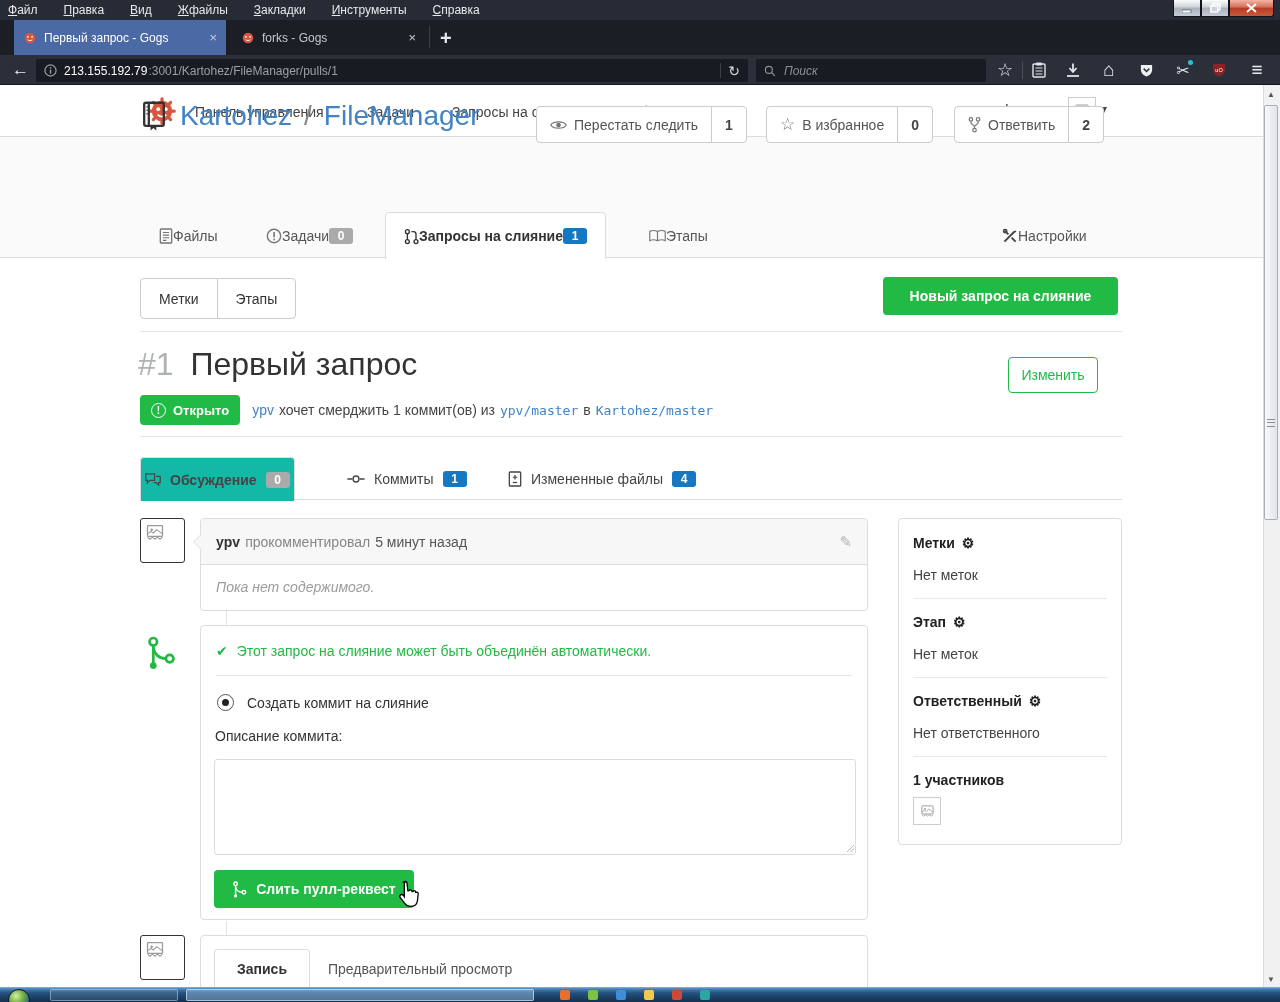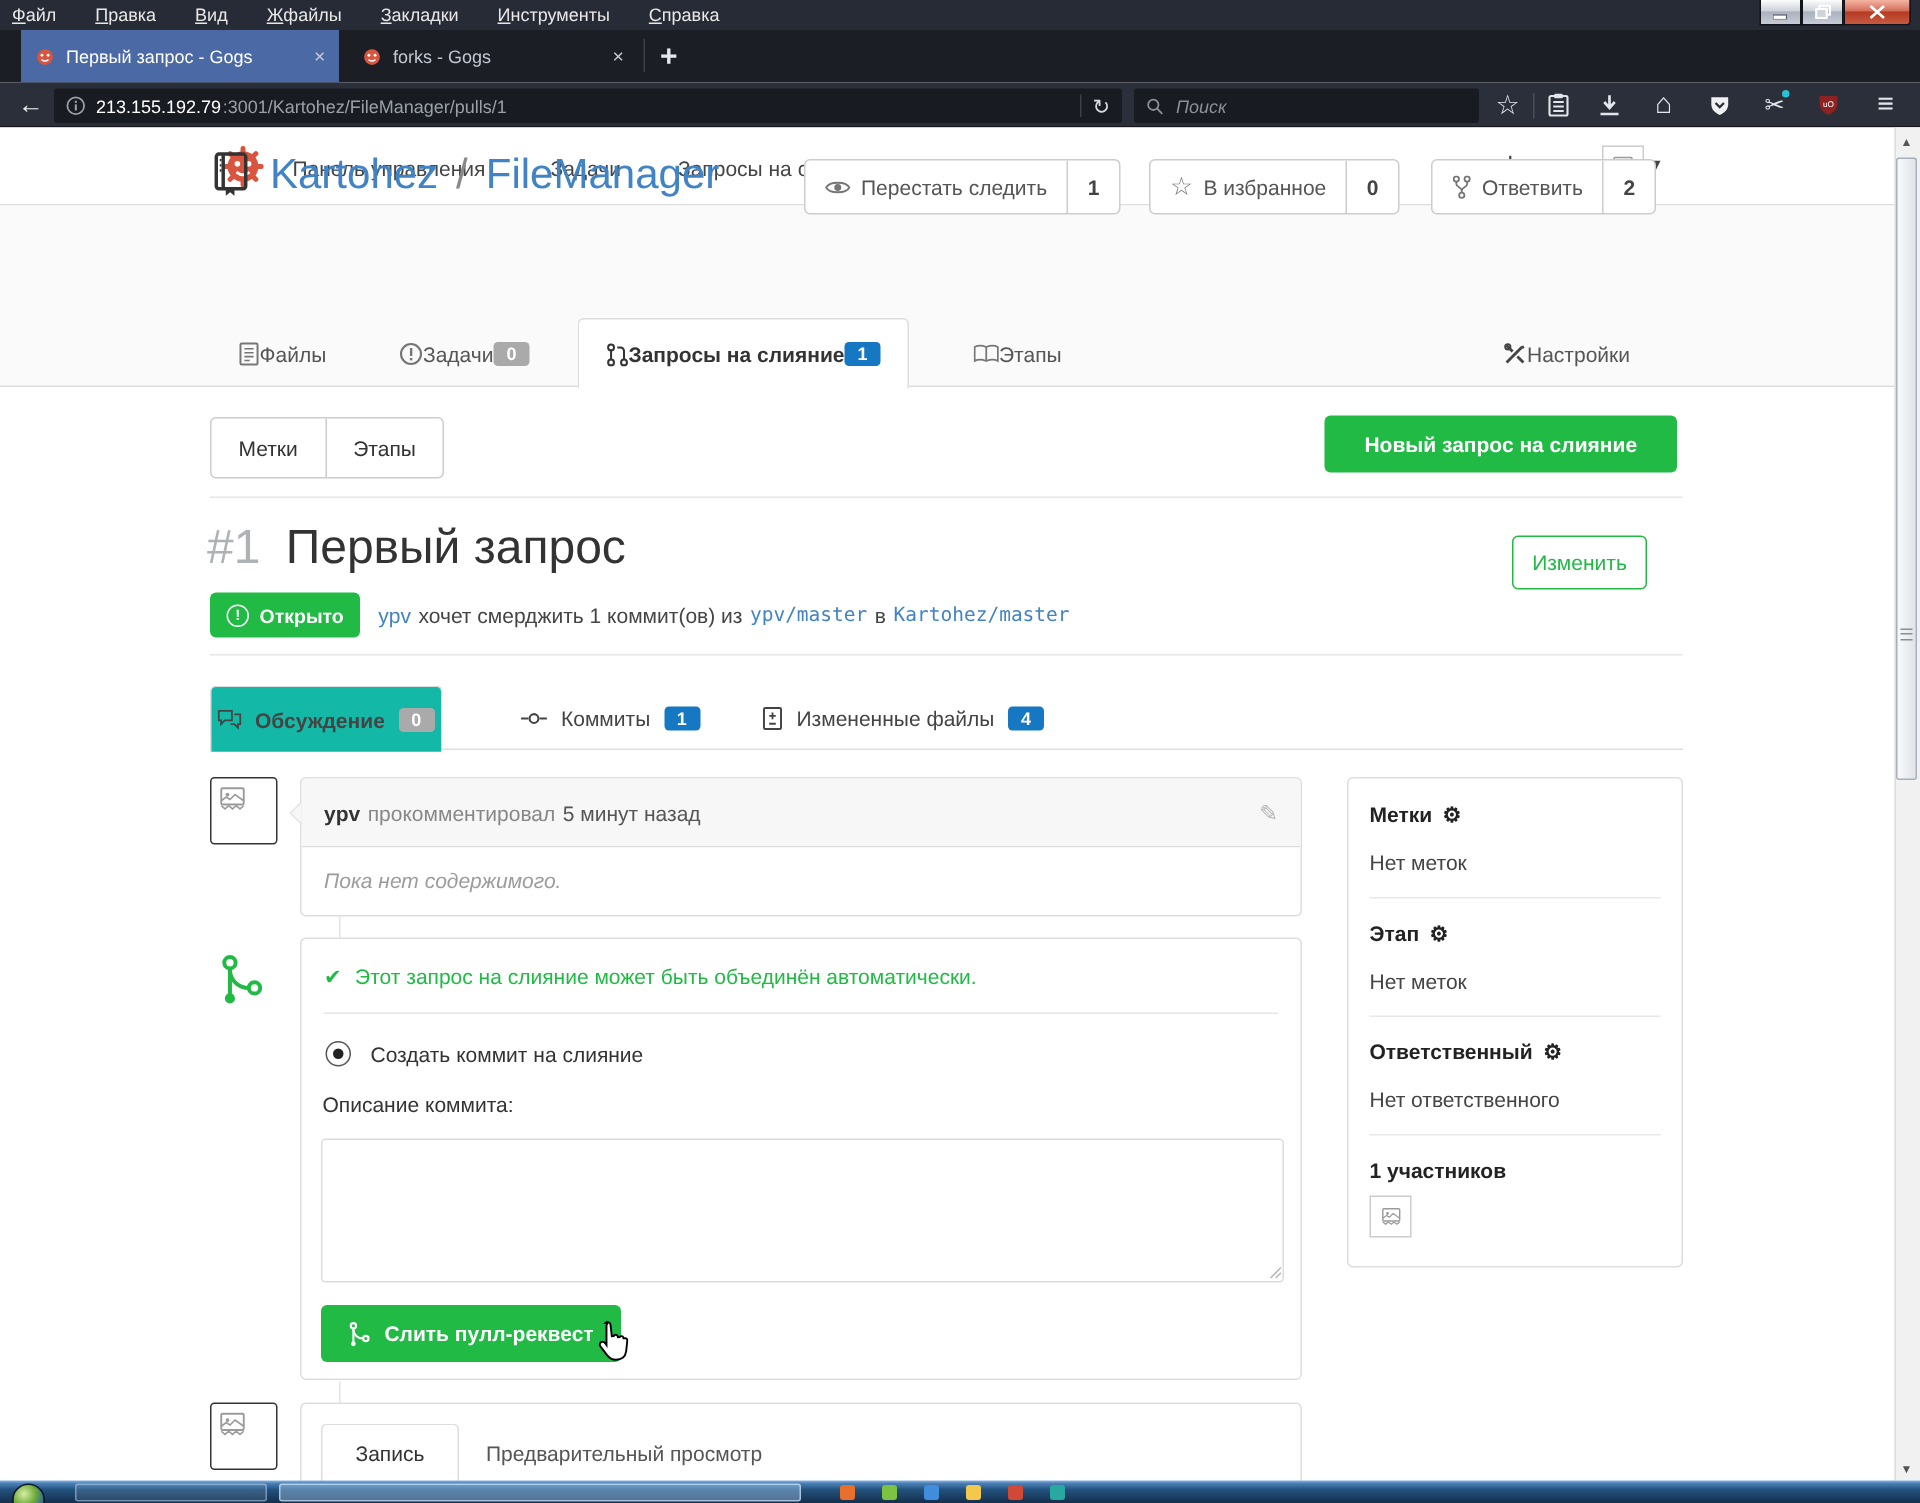--- a/index.html
+++ b/index.html
@@ -416,21 +416,21 @@
         <rect x="3" y="3" width="18" height="13" rx="1" fill="none" stroke="#9a9a9a" stroke-width="1.5"></rect>
         <circle cx="8" cy="8" r="1.5" fill="#9a9a9a"></circle>
         <path d="M3 13l4-3 3 2 4-4 7 5" fill="none" stroke="#9a9a9a" stroke-width="1.3"></path>
         <path d="M3 17l3 2.5 3-2.5 3 2.5 3-2.5 3 2.5 3-2.5" fill="none" stroke="#9a9a9a" stroke-width="1.3"></path>
       </svg>
   </div>
   <div class="card abs" style="left:200px;top:850px;width:668px;height:60px;overflow:hidden">
     <div class="card-arrow-o"></div>
     <div class="card-arrow-i white"></div>
     <div class="flex" style="margin:13px 0 0 13px;align-items:flex-end">
-      <div style="border:1px solid #ddd;border-bottom:none;border-radius:4px 4px 0 0;background:#fff;padding:11px 22px;font-size:14px;font-weight:normal;color:#333">Запись</div>
+      <div style="border:1px solid #ddd;border-bottom:none;border-radius:4px 4px 0 0;background:#fff;padding:11px 22px;font-size:14px;font-weight:bold;color:#333">Запись</div>
       <div style="padding:11px 18px;font-size:14px;color:#555">Предварительный просмотр</div>
     </div>
   </div>
 
   <div class="card abs" style="left:898px;top:433px;width:224px;height:327px;padding:14px;border-radius:4px">
     <div class="sb-title" style="margin-top:2px">
       <span>Метки</span>
       <span style="font-size:14px">⚙</span>
     </div>
     <div class="sb-val">Нет меток</div>

